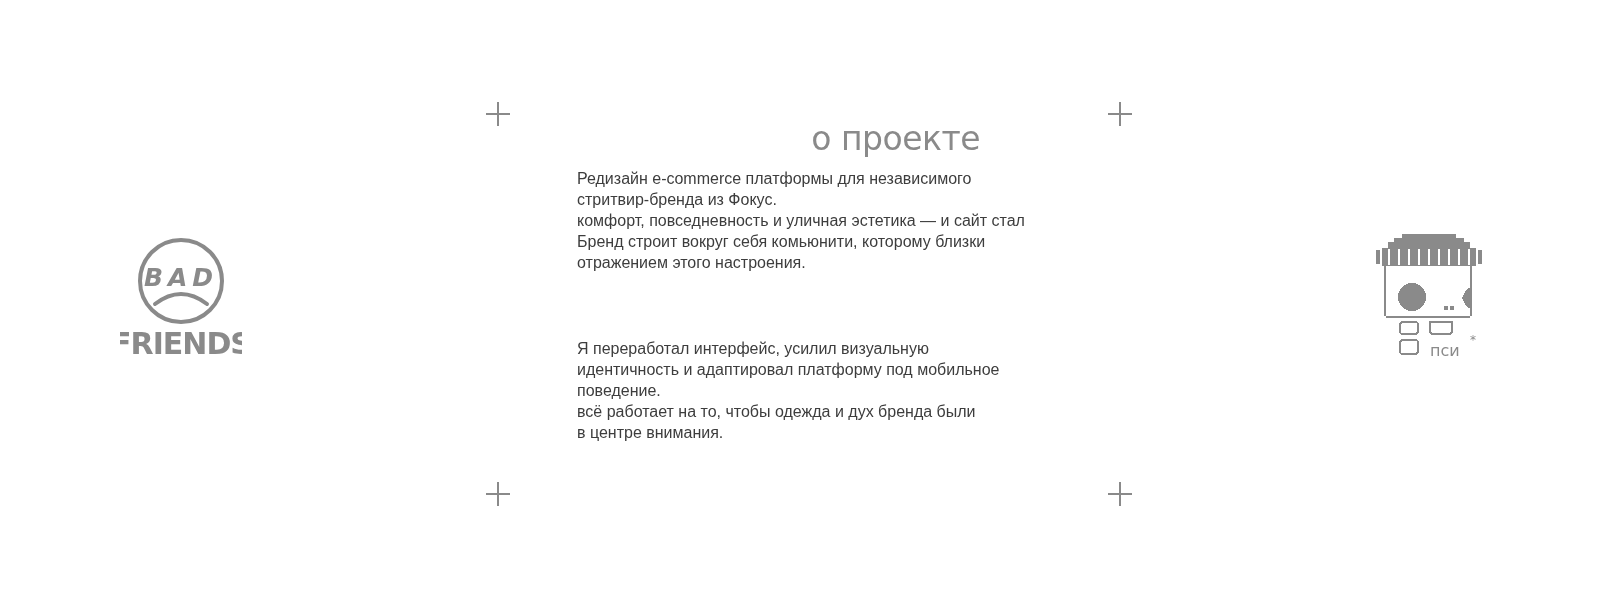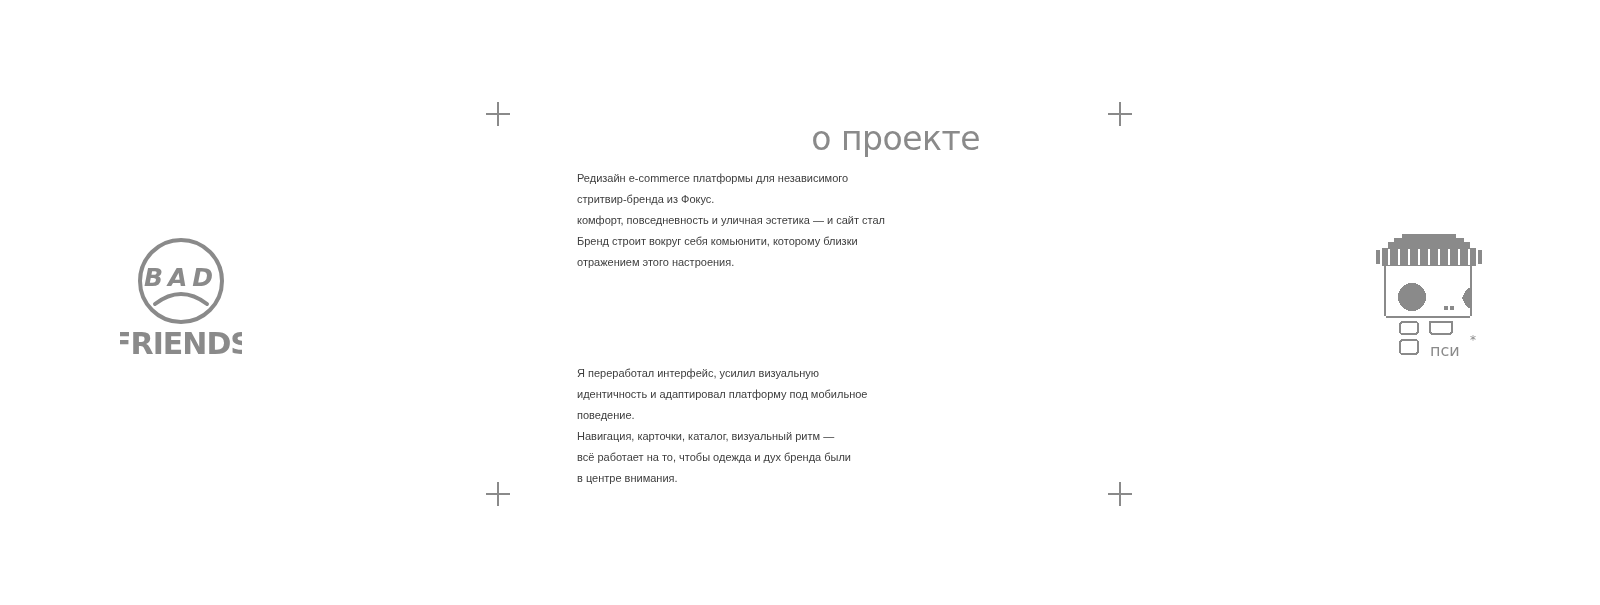--- a/index.html
+++ b/index.html
@@ -9,24 +9,24 @@
     }
     .plus { position: absolute; width: 24px; height: 24px; }
     .plus::before, .plus::after { content: ""; position: absolute; background: #8a8a8a; }
     .plus::before { left: 11px; top: 0; width: 2px; height: 24px; }
     .plus::after { top: 11px; left: 0; height: 2px; width: 24px; }
     .title {
       position: absolute; left: 640px; width: 340px; top: 92px; text-align: right;
       font-size: 33px; color: #8a8a8a; letter-spacing: -0.5px; font-weight: 400;
       font-family: "DejaVu Sans", sans-serif;
     }
-    .text-block { position: absolute; left: 577px; width: 470px; font-size: 11px; line-height: 21px; color: #3d3d3d; }
+    .text-block { position: absolute; left: 577px; width: 470px; font-size: 16px; line-height: 21px; color: #3d3d3d; }
     .text-block p { margin: 0; }
     .block1 { top: 168px; }
-    .block2 { top: 363px; }
+    .block2 { top: 338px; }
     .logo-left { position: absolute; left: 120px; top: 238px; width: 122px; height: 128px; }
     .logo-right { position: absolute; left: 1374px; top: 234px; width: 118px; height: 136px; }
   </style>
 </head>
 <body>
 
 <div class="plus" style="left:486px; top:102px;"></div>
 <div class="plus" style="left:1108px; top:102px;"></div>
 <div class="plus" style="left:486px; top:482px;"></div>
 <div class="plus" style="left:1108px; top:482px;"></div>
@@ -38,21 +38,20 @@
   <p>стритвир-бренда из Фокус.</p>
   <p>комфорт, повседневность и уличная эстетика — и сайт стал</p>
   <p>Бренд строит вокруг себя комьюнити, которому близки</p>
   <p>отражением этого настроения.</p>
 </div>
 
 <div class="text-block block2">
   <p>Я переработал интерфейс, усилил визуальную</p>
   <p>идентичность и адаптировал платформу под мобильное</p>
   <p>поведение.</p>
-  <p>Навигация, карточки, каталог, визуальный ритм —</p>
   <p>всё работает на то, чтобы одежда и дух бренда были</p>
   <p>в центре внимания.</p>
 </div>
 
 <div class="logo-left">
   <svg width="122" height="128" viewBox="0 0 122 128">
     <circle cx="61" cy="43" r="41" fill="none" stroke="#8a8a8a" stroke-width="4"></circle>
     <text x="61" y="48" text-anchor="middle" font-family="DejaVu Sans, sans-serif" font-size="25" font-weight="bold" fill="#8a8a8a" letter-spacing="5" font-style="italic">BAD</text>
     <path d="M35 66 Q61 46 87 66" fill="none" stroke="#8a8a8a" stroke-width="4" stroke-linecap="round"></path>
     <text x="61" y="116" text-anchor="middle" font-family="DejaVu Sans, sans-serif" font-size="30" font-weight="bold" fill="#8a8a8a" letter-spacing="-1">FRIENDS</text>

